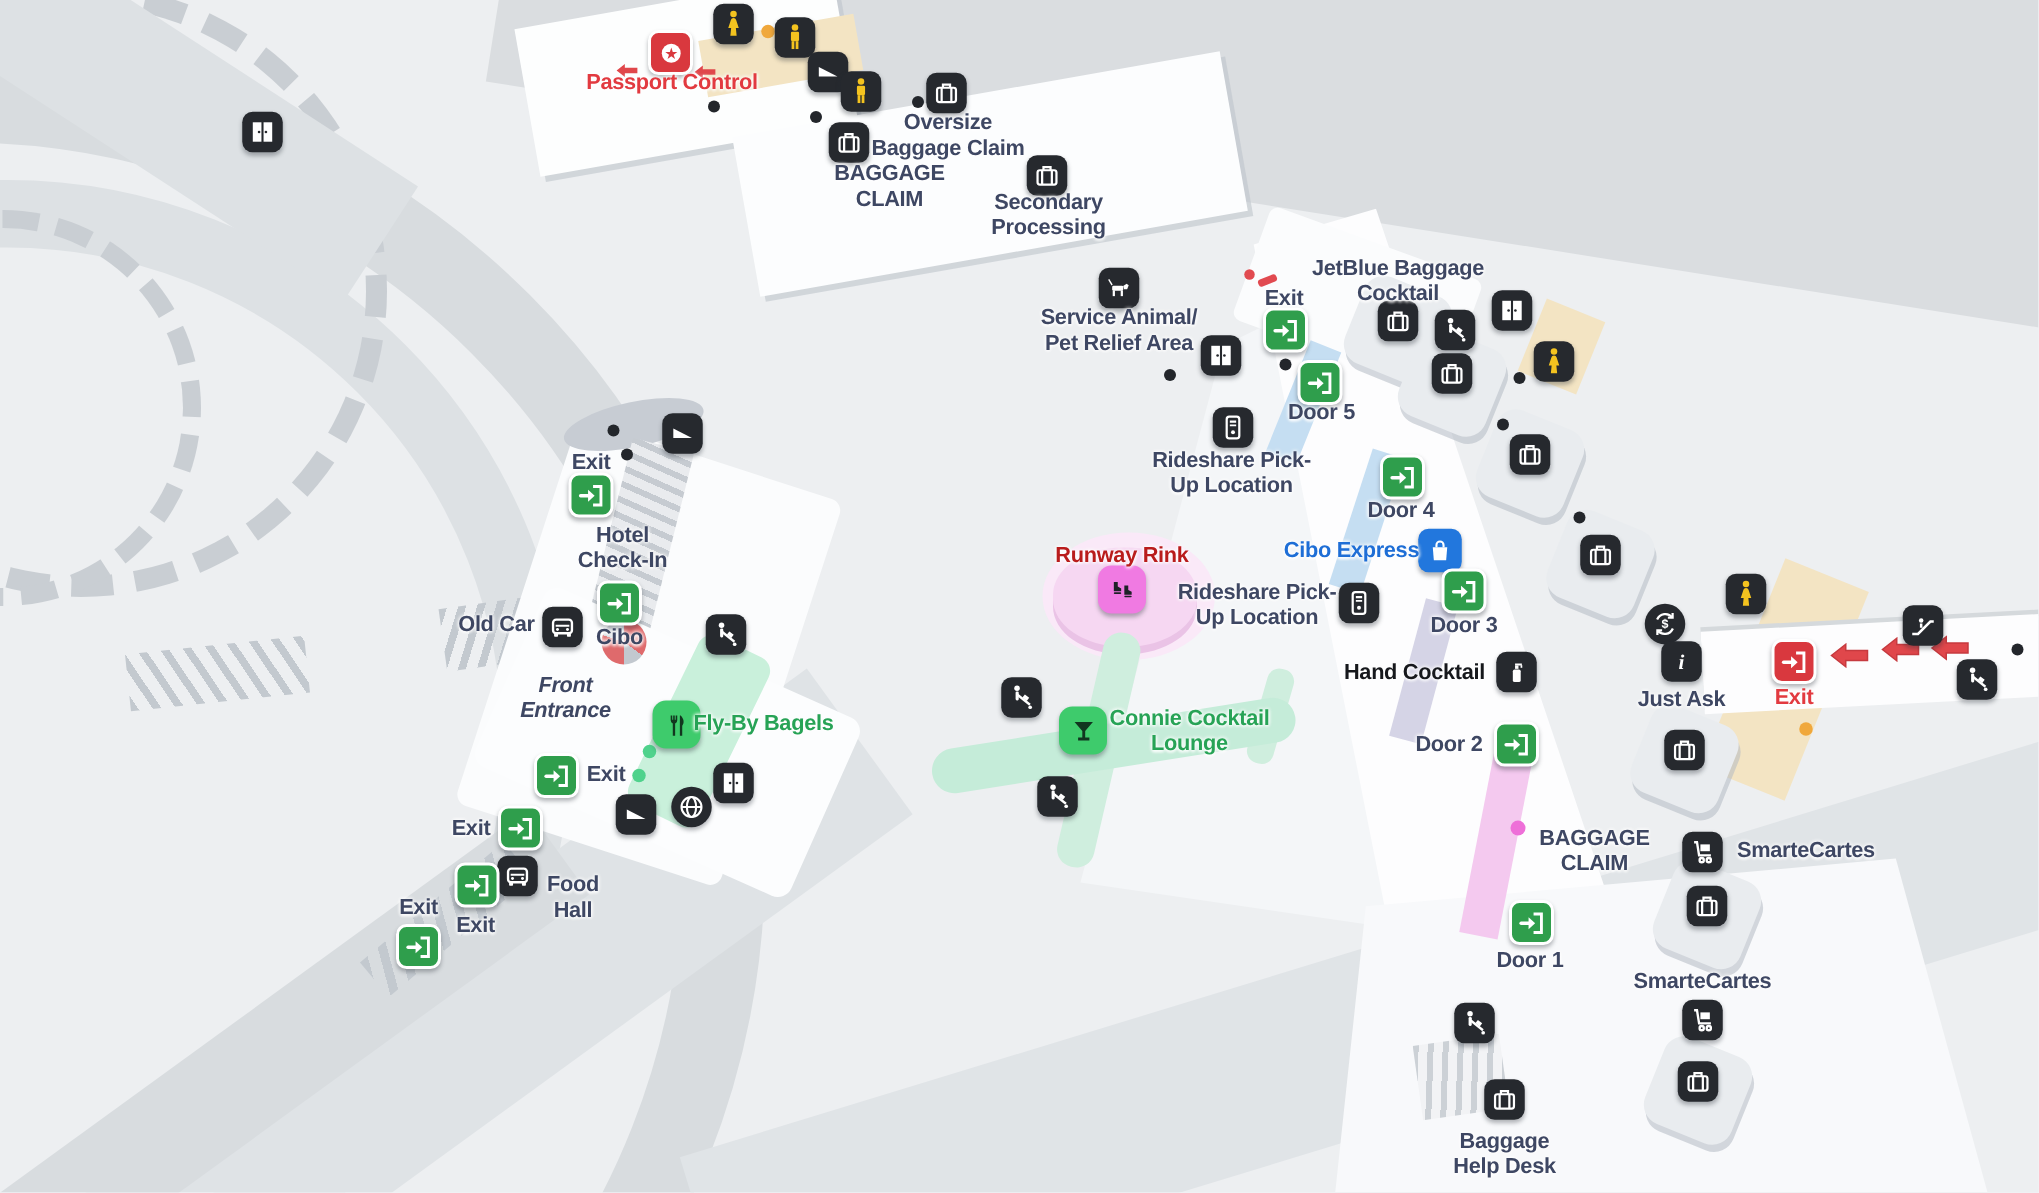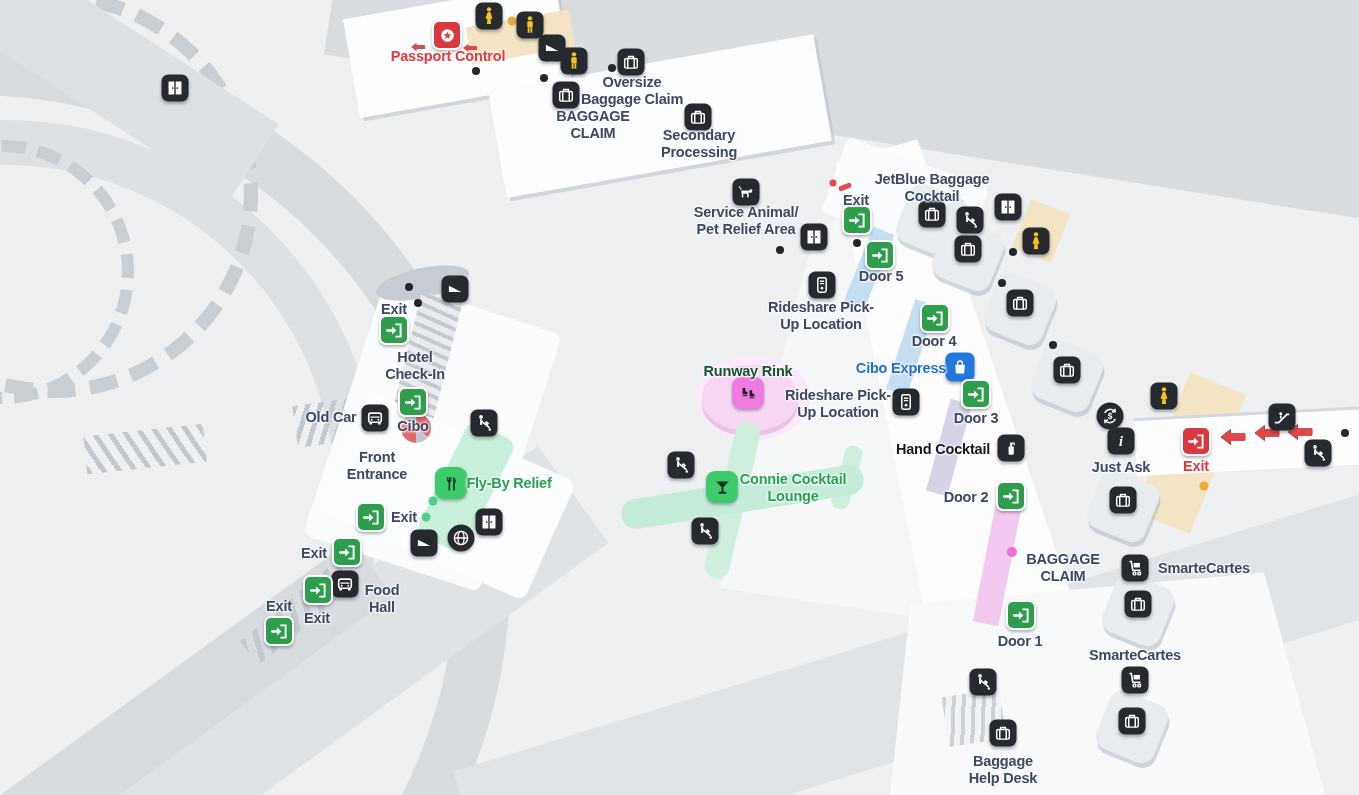--- a/index.html
+++ b/index.html
@@ -14,21 +14,21 @@
   .ic svg{width:21px;height:21px;display:block;}
   .ic.green{background:#2f9e4c;border:2px solid #fff;width:30px;height:30px;}
   .ic.redbg{background:#d9383e;border:2px solid #fff;width:30px;height:30px;}
   .ic.bluebg{background:#2277dd;width:29px;height:29px;}
   .ic.pinkbg{background:#f07ae2;width:32px;height:32px;border-radius:9px;}
   .ic.bgreen{background:#3ecb6c;width:32px;height:32px;border-radius:9px;}
   .ic.round{border-radius:50%;}
   .lbl{position:absolute;transform:translate(-50%,-50%);font-weight:bold;font-size:14.5px;
        line-height:1.16;color:#3e4763;text-align:center;white-space:pre-line;z-index:7;
        letter-spacing:-.2px;text-shadow:0 0 3px #fff,0 0 3px #fff,0 1px 2px rgba(255,255,255,.9);}
-  .lbl.red{color:#e23a40}.lbl.blue{color:#1e6ed6}.lbl.purple{color:#14532d}
+  .lbl.red{color:#e23a40}.lbl.blue{color:#1e6ed6}.lbl.purple{color:#b91c1c}
   .lbl.green{color:#27a356}.lbl.black{color:#16181c}
   .mk{position:absolute;transform:translate(-50%,-50%);z-index:5;}
   .mk.dot{width:8px;height:8px;border-radius:50%;background:#23262b;}
   .mk.dot-red{width:7px;height:7px;border-radius:50%;background:#e14a50;}
   .mk.dash-red{width:13px;height:5px;background:#e14a50;border-radius:2px;
                transform:translate(-50%,-50%) rotate(-22deg);}
   .mk.dot-orange{width:9px;height:9px;border-radius:50%;background:#f0a83c;}
   .mk.dot-pink{width:10px;height:10px;border-radius:50%;background:#ee6fd8;}
   .mk.dot-mint{width:9px;height:9px;border-radius:50%;background:#4fd28c;}
   .mk.arrow-red svg{display:block;}
@@ -583,23 +583,23 @@
     <div class="lbl " style="left: 976px; top: 418px;">Door 3</div>
     <div class="lbl black" style="left: 943px; top: 449px;">Hand Cocktail</div>
     <div class="lbl " style="left: 1121px; top: 467px;">Just Ask</div>
     <div class="lbl red" style="left: 1196px; top: 466px;">Exit</div>
     <div class="lbl " style="left: 966px; top: 497px;">Door 2</div>
     <div class="lbl " style="left: 394px; top: 309px;">Exit</div>
     <div class="lbl " style="left: 415px; top: 366px;">Hotel
 Check-In</div>
     <div class="lbl " style="left: 331px; top: 417px; text-align: center;">Old Car</div>
     <div class="lbl " style="left: 413px; top: 426px;">Cibo</div>
-    <div class="lbl " style="left: 377px; top: 466px;">Front
+    <div class="lbl " style="left: 377px; top: 466px; font-style: italic;">Front
 Entrance</div>
-    <div class="lbl green" style="left: 509px; top: 483px;">Fly-By Relief</div>
+    <div class="lbl green" style="left: 509px; top: 483px;">Fly-By Bagels</div>
     <div class="lbl " style="left: 404px; top: 517px;">Exit</div>
     <div class="lbl green" style="left: 793px; top: 488px;">Connie Cocktail
 Lounge</div>
     <div class="lbl " style="left: 314px; top: 553px;">Exit</div>
     <div class="lbl " style="left: 382px; top: 565px; margin-top: 34px;">Food
 Hall</div>
     <div class="lbl " style="left: 279px; top: 606px;">Exit</div>
     <div class="lbl " style="left: 317px; top: 618px;">Exit</div>
     <div class="lbl " style="left: 1063px; top: 568px;">BAGGAGE
 CLAIM</div>

